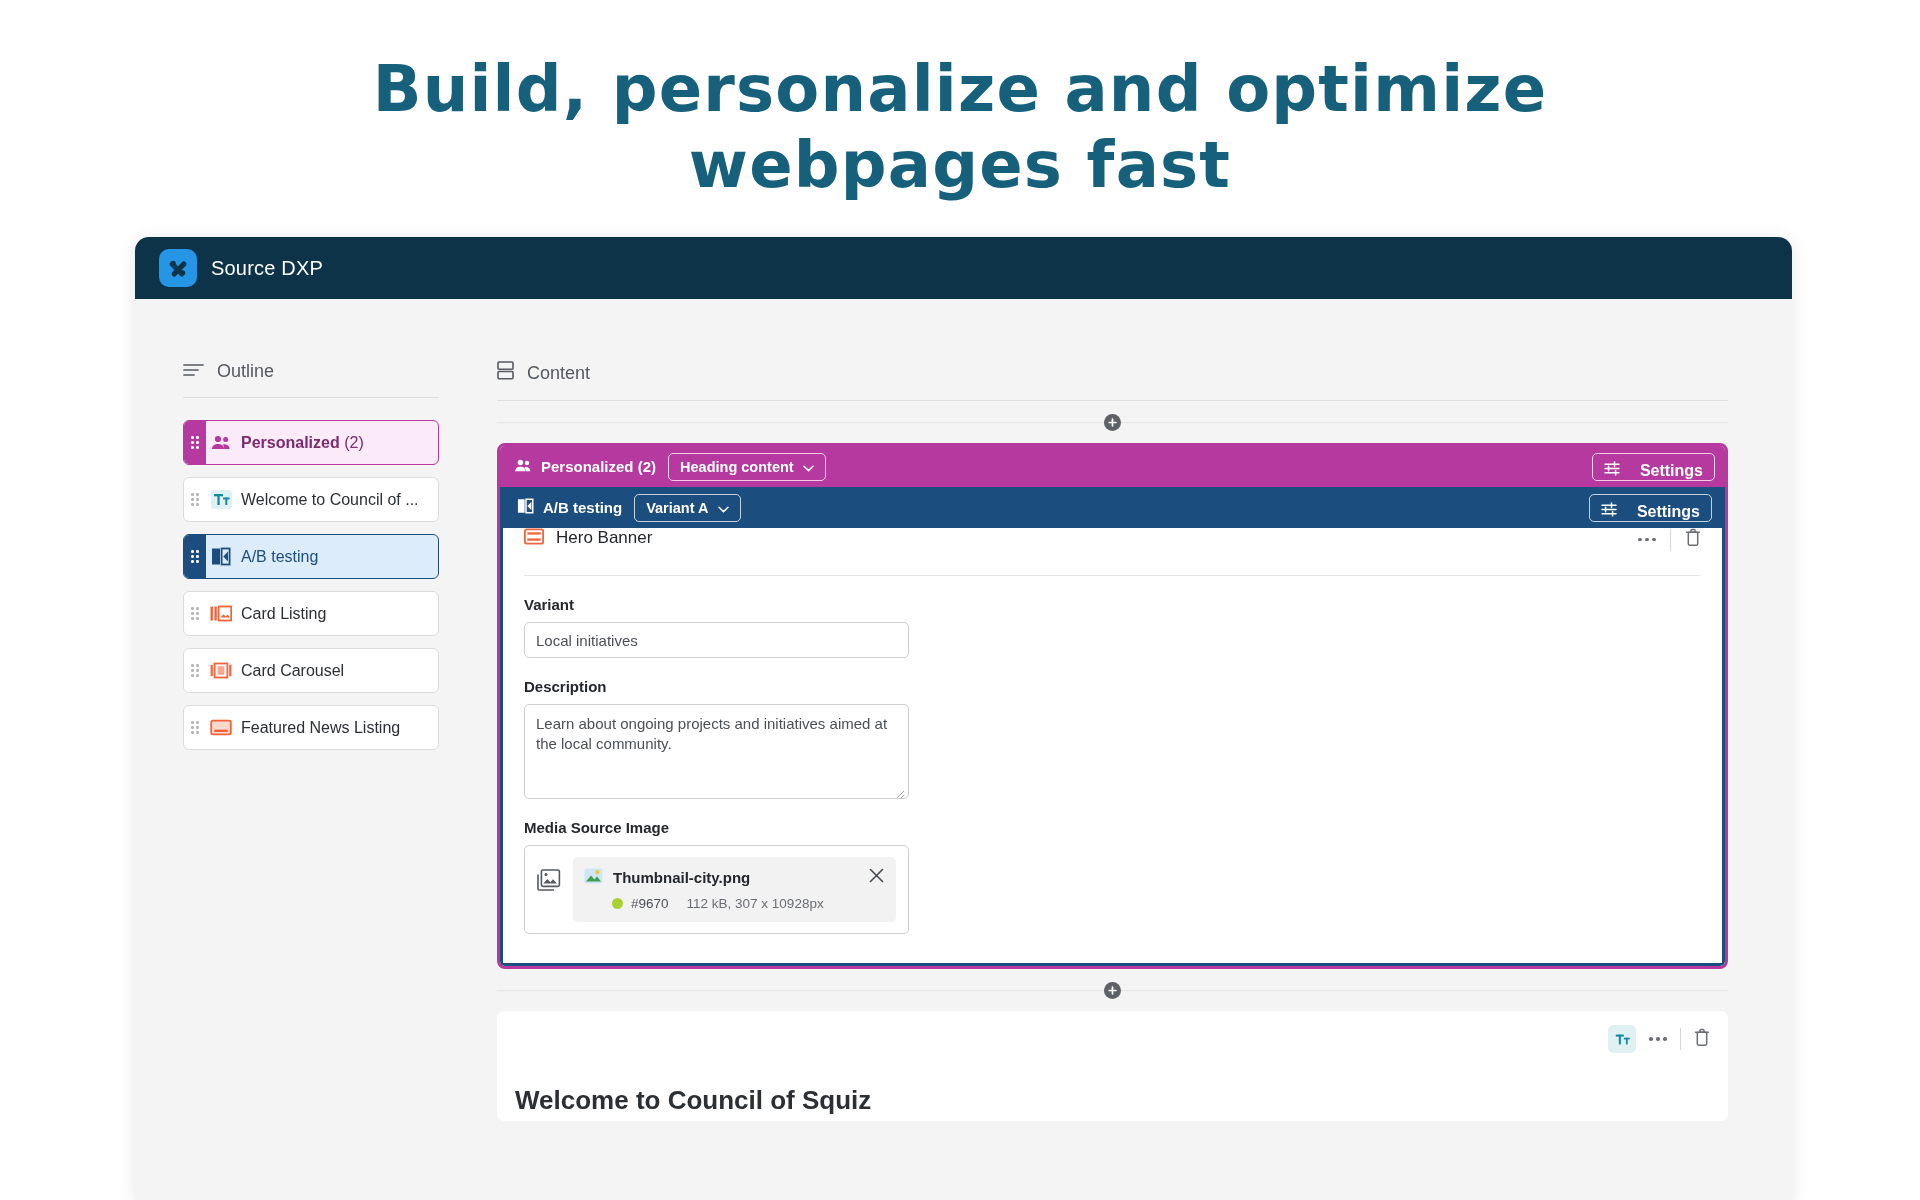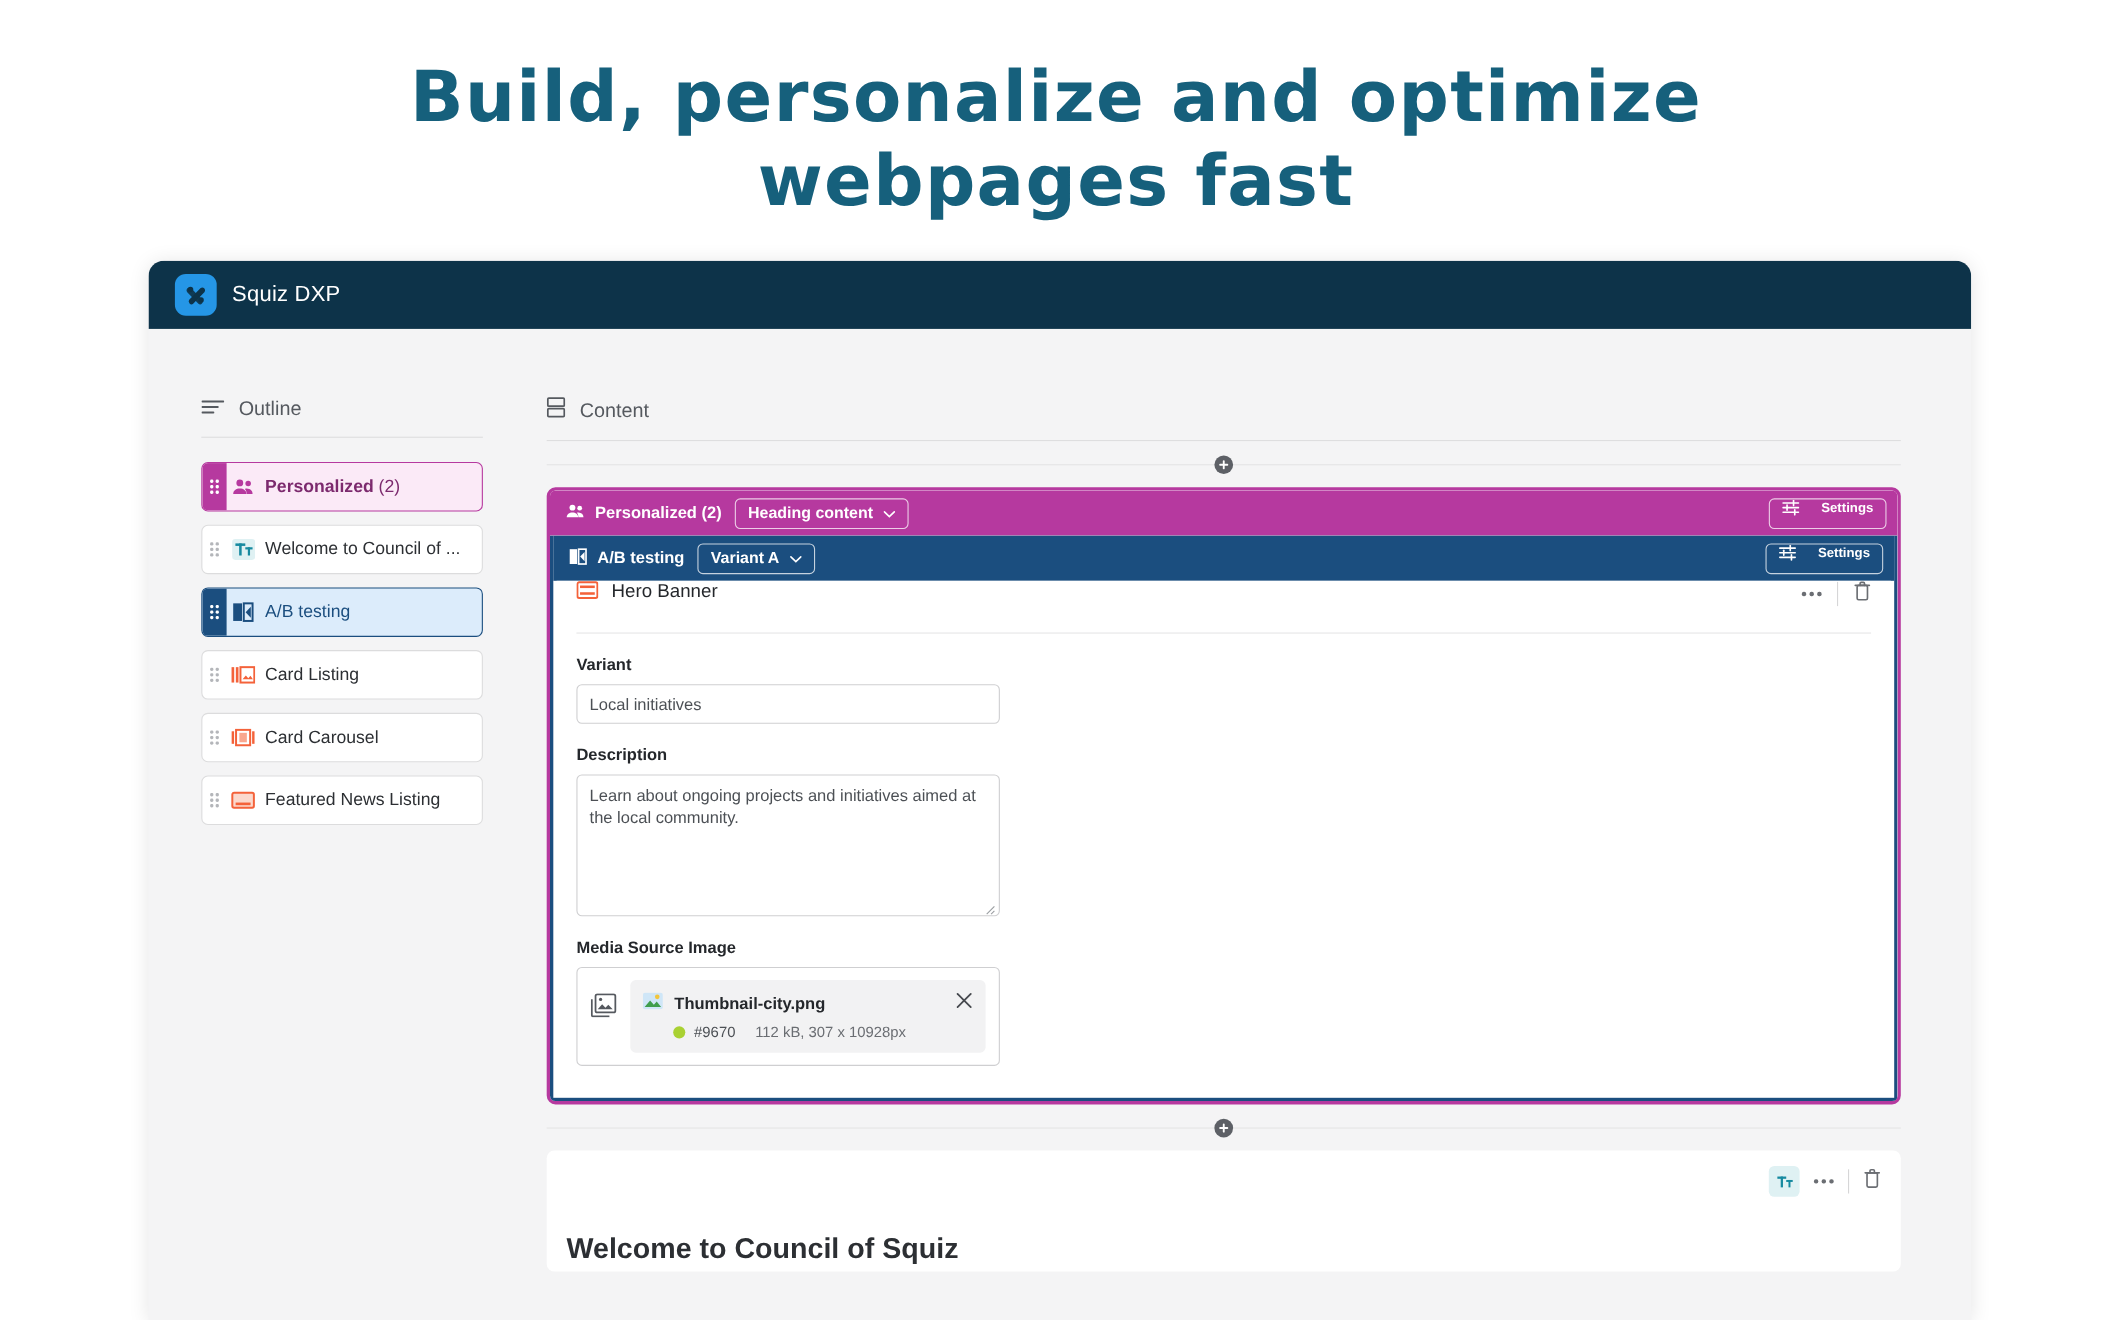--- a/index.html
+++ b/index.html
@@ -162,22 +162,22 @@
     display: flex; align-items: center; gap: 9px;
     font-size: 14.5px; font-weight: 700;
     white-space: nowrap;
   }
   .bar .spacer { flex: 1; }
   .settings-btn {
     border: 1px solid rgba(255,255,255,.75);
     border-radius: 5px;
     height: 28px;
     padding: 0 11px;
-    display: flex; align-items: flex-start; gap: 20px;
-    font-size: 12px; font-weight: 700;
+    display: flex; align-items: flex-end; gap: 20px;
+    font-size: 16px; font-weight: 700;
     white-space: nowrap;
   }
 
   .ab-inner {
     border: 3px solid #1b4e7f;
     border-top: none;
     background: #ffffff;
   }
   .ab-pad { padding: 0 3px 3px 3px; }
 
@@ -198,21 +198,21 @@
   .field-label { font-size: 15px; color: #24272b; font-weight: 700; margin-bottom: 9px; }
   .text-input {
     width: 385px; height: 36px;
     border: 1px solid #cfcfd1; border-radius: 5px;
     background: #fff;
     display: flex; align-items: center;
     padding: 0 11px;
     font-size: 15px; color: #4c5055;
   }
   .textarea-box {
-    width: 385px; height: 129px;
+    width: 385px; height: 95px;
     border: 1px solid #cfcfd1; border-radius: 5px;
     background: #fff;
     padding: 9px 11px;
     font-size: 15px; color: #4c5055; line-height: 1.35;
     position: relative;
   }
   .resize-grip {
     position: absolute; right: 3px; bottom: 3px;
     width: 11px; height: 11px;
   }
@@ -275,21 +275,21 @@
     <div class="logo-box">
       <svg width="24" height="24" viewBox="0 0 24 24">
         <g fill="#0d3349">
           <circle cx="7.2" cy="7.2" r="2.5"></circle>
           <circle cx="16.8" cy="16.8" r="2.5"></circle>
           <path d="M6 16.6 L16.4 5.8 a2.6 2.6 0 0 1 3.6 3.6 L9.6 20.2 a2.6 2.6 0 0 1-3.6-3.6z"></path>
           <path d="M18 16.6 L7.6 5.8 a2.6 2.6 0 0 0-3.6 3.6 L14.4 20.2 a2.6 2.6 0 0 0 3.6-3.6z" opacity=".92"></path>
         </g>
       </svg>
     </div>
-    <div class="app-title">Squiz DXP</div>
+    <div class="app-title">Source DXP</div>
   </div>
 
   <div class="app-body">
 
     <div class="outline-col">
       <div class="panel-head">
         <span>
           <svg width="21" height="14" viewBox="0 0 21 14">
             <g stroke="#55595f" stroke-width="1.7" stroke-linecap="round">
               <line x1="1" y1="2" x2="20" y2="2"></line>

